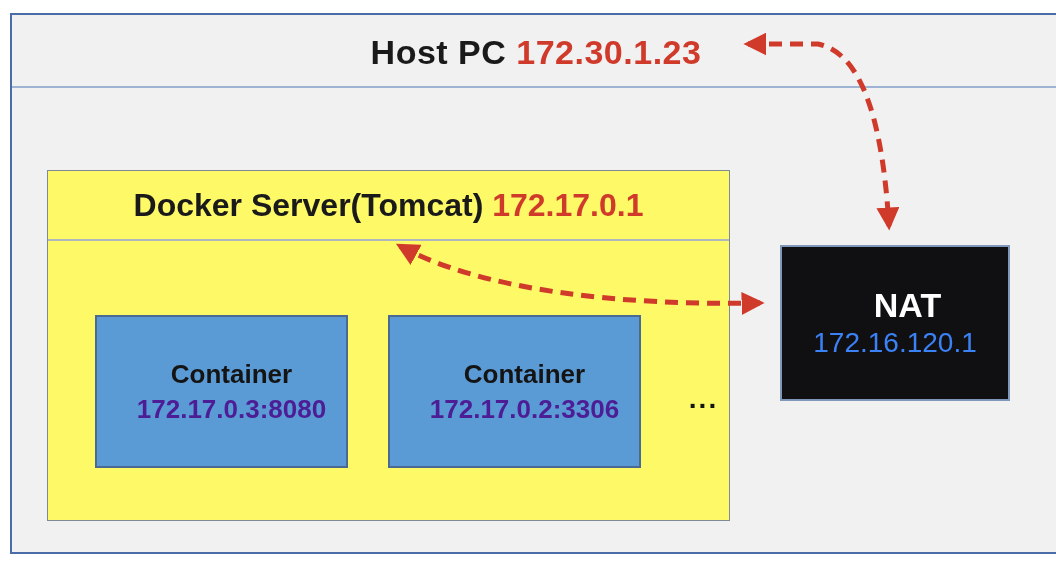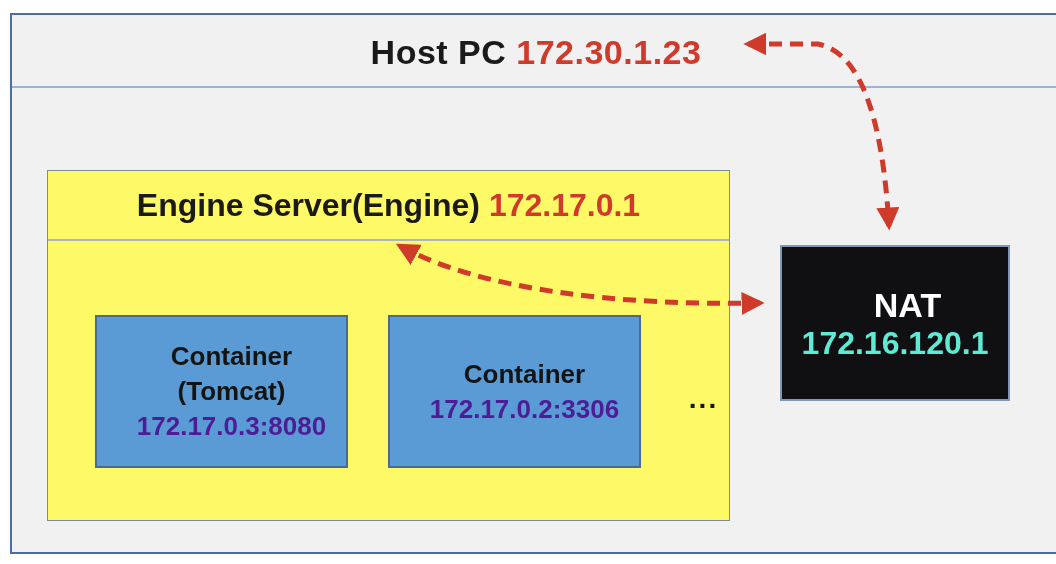--- a/index.html
+++ b/index.html
@@ -76,21 +76,21 @@
   .nat-box {
     position: absolute; left: 768px; top: 230px;
     width: 230px; height: 156px;
     background: #101012;
     border: 2px solid #7e98ba;
     display: flex; flex-direction: column;
     align-items: center; justify-content: center;
     text-align: center;
   }
   .nat-box .nat-label { color: #ffffff; font-size: 34px; font-weight: bold; line-height: 40px; margin-left: 25px; }
-  .nat-box .nat-ip    { color: #5eead4; font-size: 32px; font-weight: bold; line-height: 36px; }
+  .nat-box .nat-ip    { color: #3b82f6; font-size: 28px; font-weight: normal; line-height: 36px; }
 
   
   svg.arrows {
     position: absolute; left: 0; top: 0;
     width: 1056px; height: 564px;
     pointer-events: none;
   }
 </style>
 </head>
 <body>
@@ -99,27 +99,26 @@
 
   <div class="host-box">
 
     <div class="host-title">
       <span>Host PC</span><span>&nbsp;</span><span class="ip">172.30.1.23</span>
     </div>
     <div class="host-divider"></div>
 
     <div class="docker-box">
       <div class="docker-title">
-        <span>Engine Server(Engine)</span><span>&nbsp;</span><span class="ip">172.17.0.1</span>
+        <span>Docker Server(Tomcat)</span><span>&nbsp;</span><span class="ip">172.17.0.1</span>
       </div>
       <div class="docker-divider"></div>
 
       <div class="container-box container-tomcat">
         <div>Container</div>
-        <div>(Tomcat)</div>
         <div class="addr">172.17.0.3:8080</div>
       </div>
 
       <div class="container-box container-mysql">
         <div>Container</div>
         <div class="addr">172.17.0.2:3306</div>
       </div>
 
       <div class="dots">...</div>
     </div>

